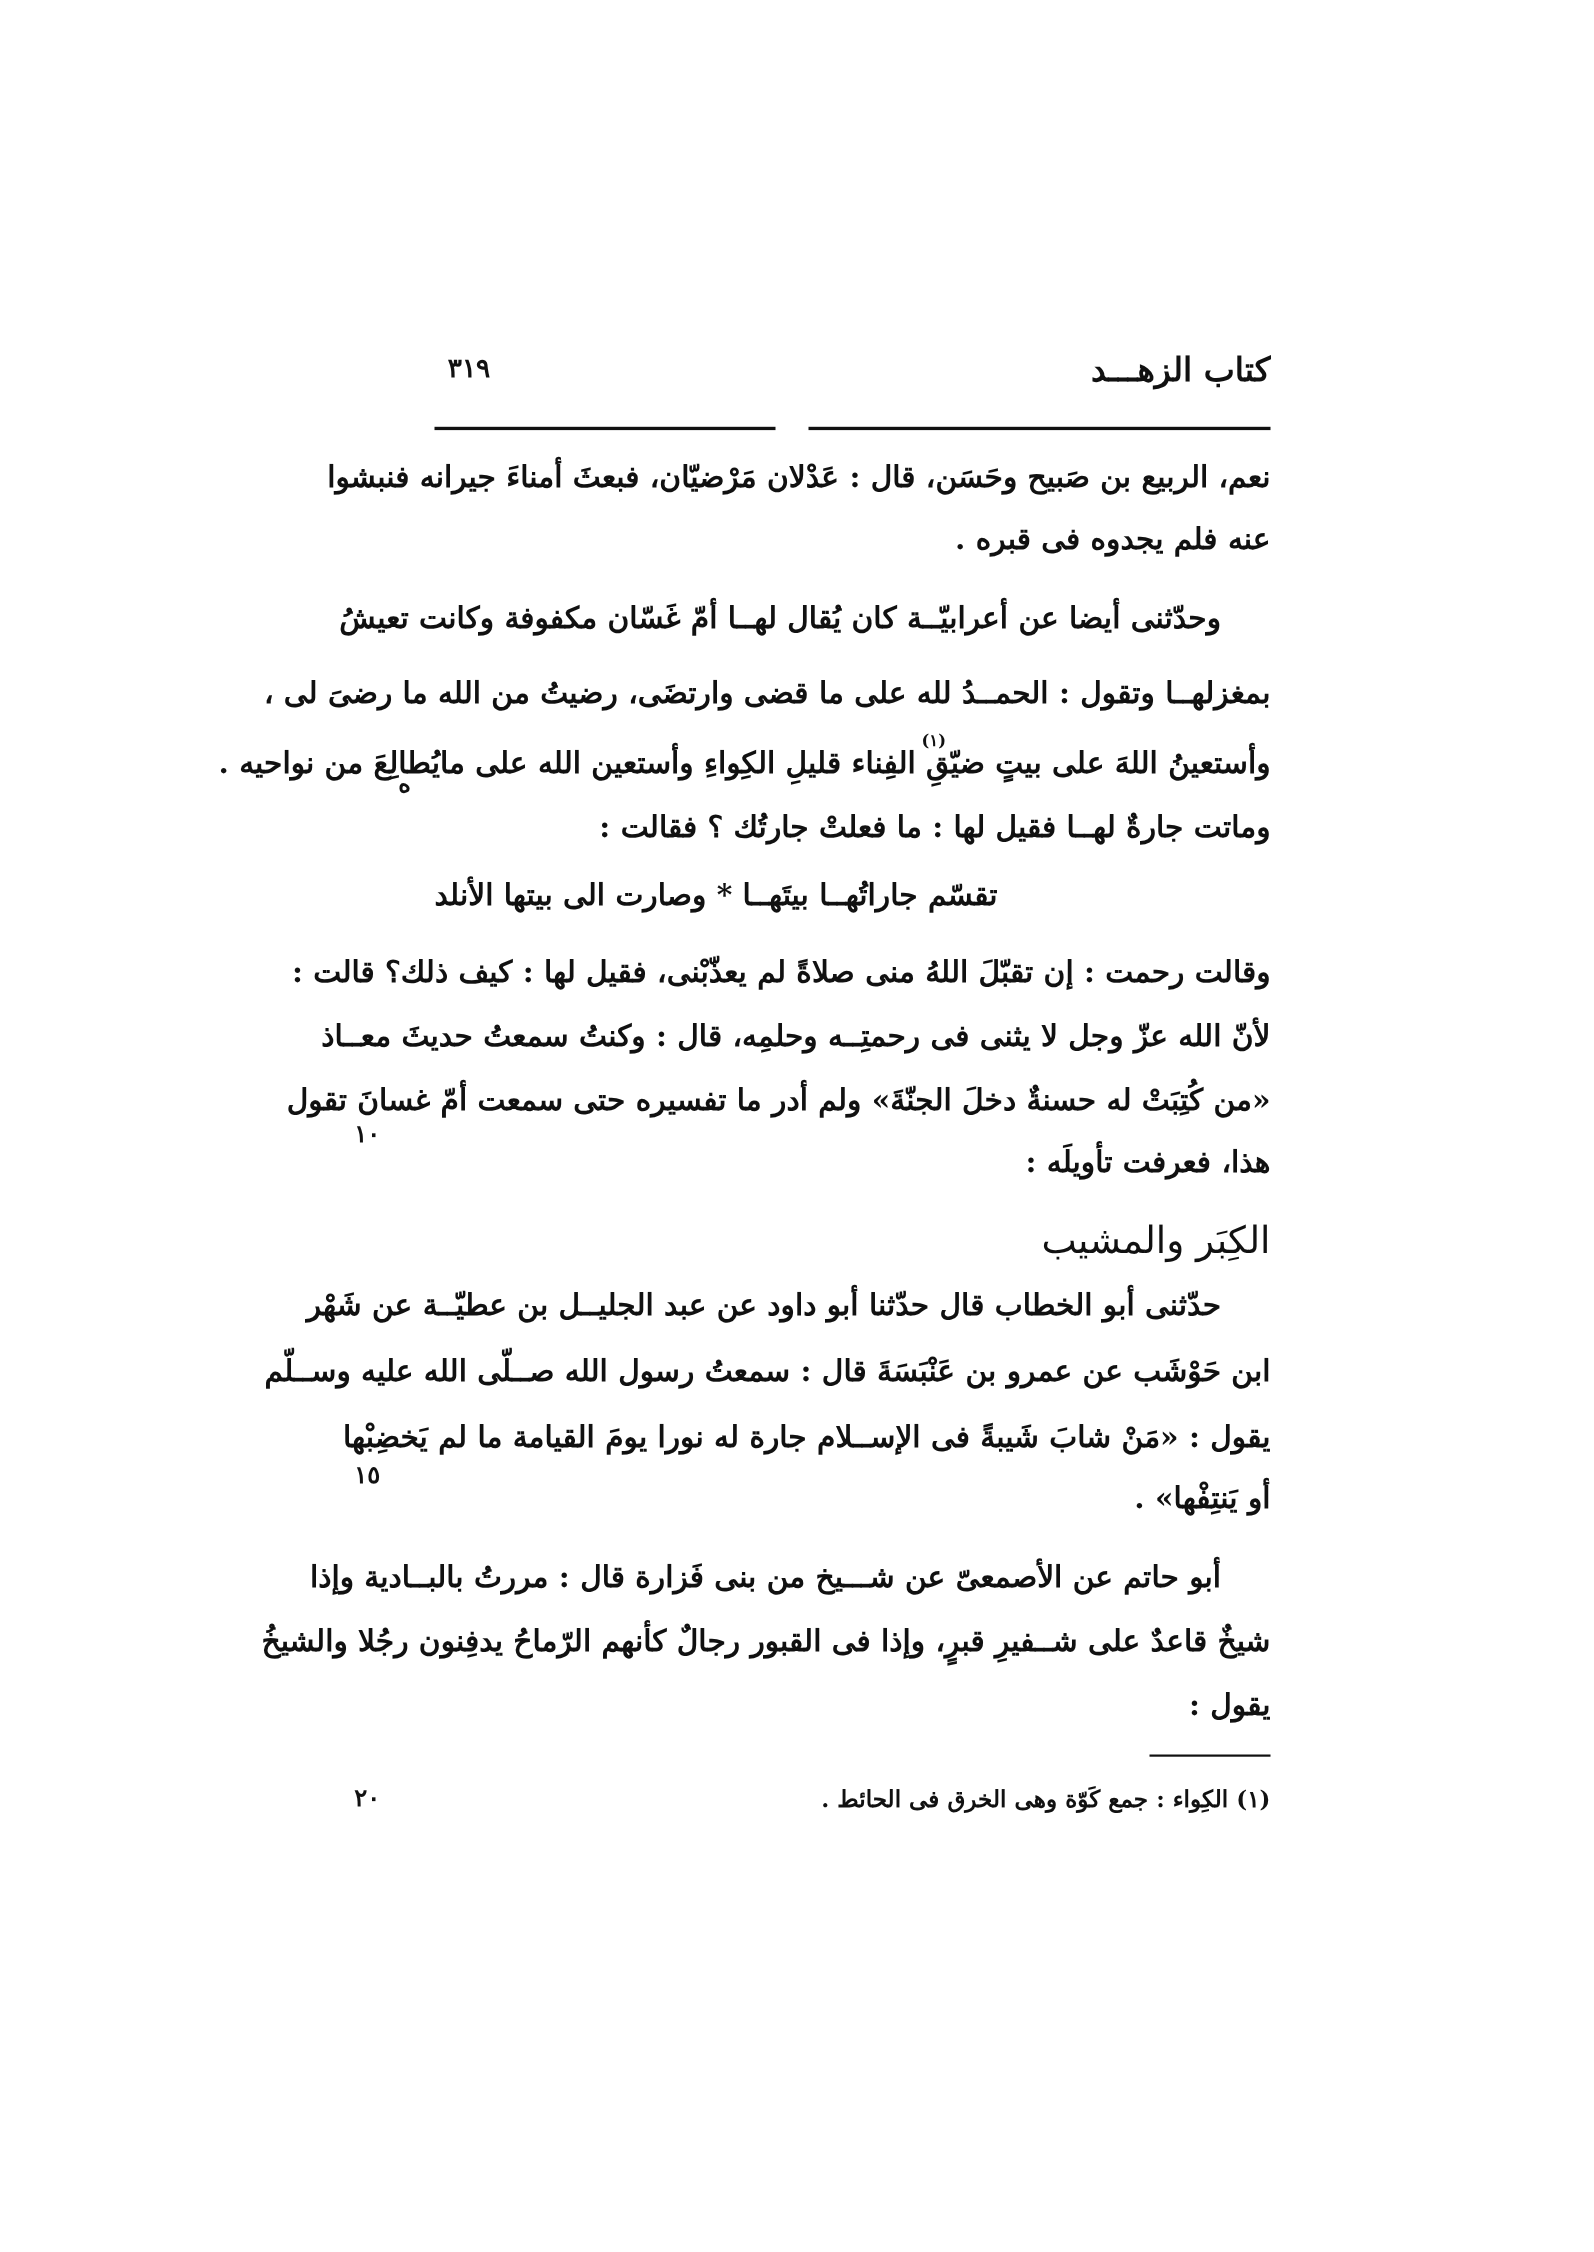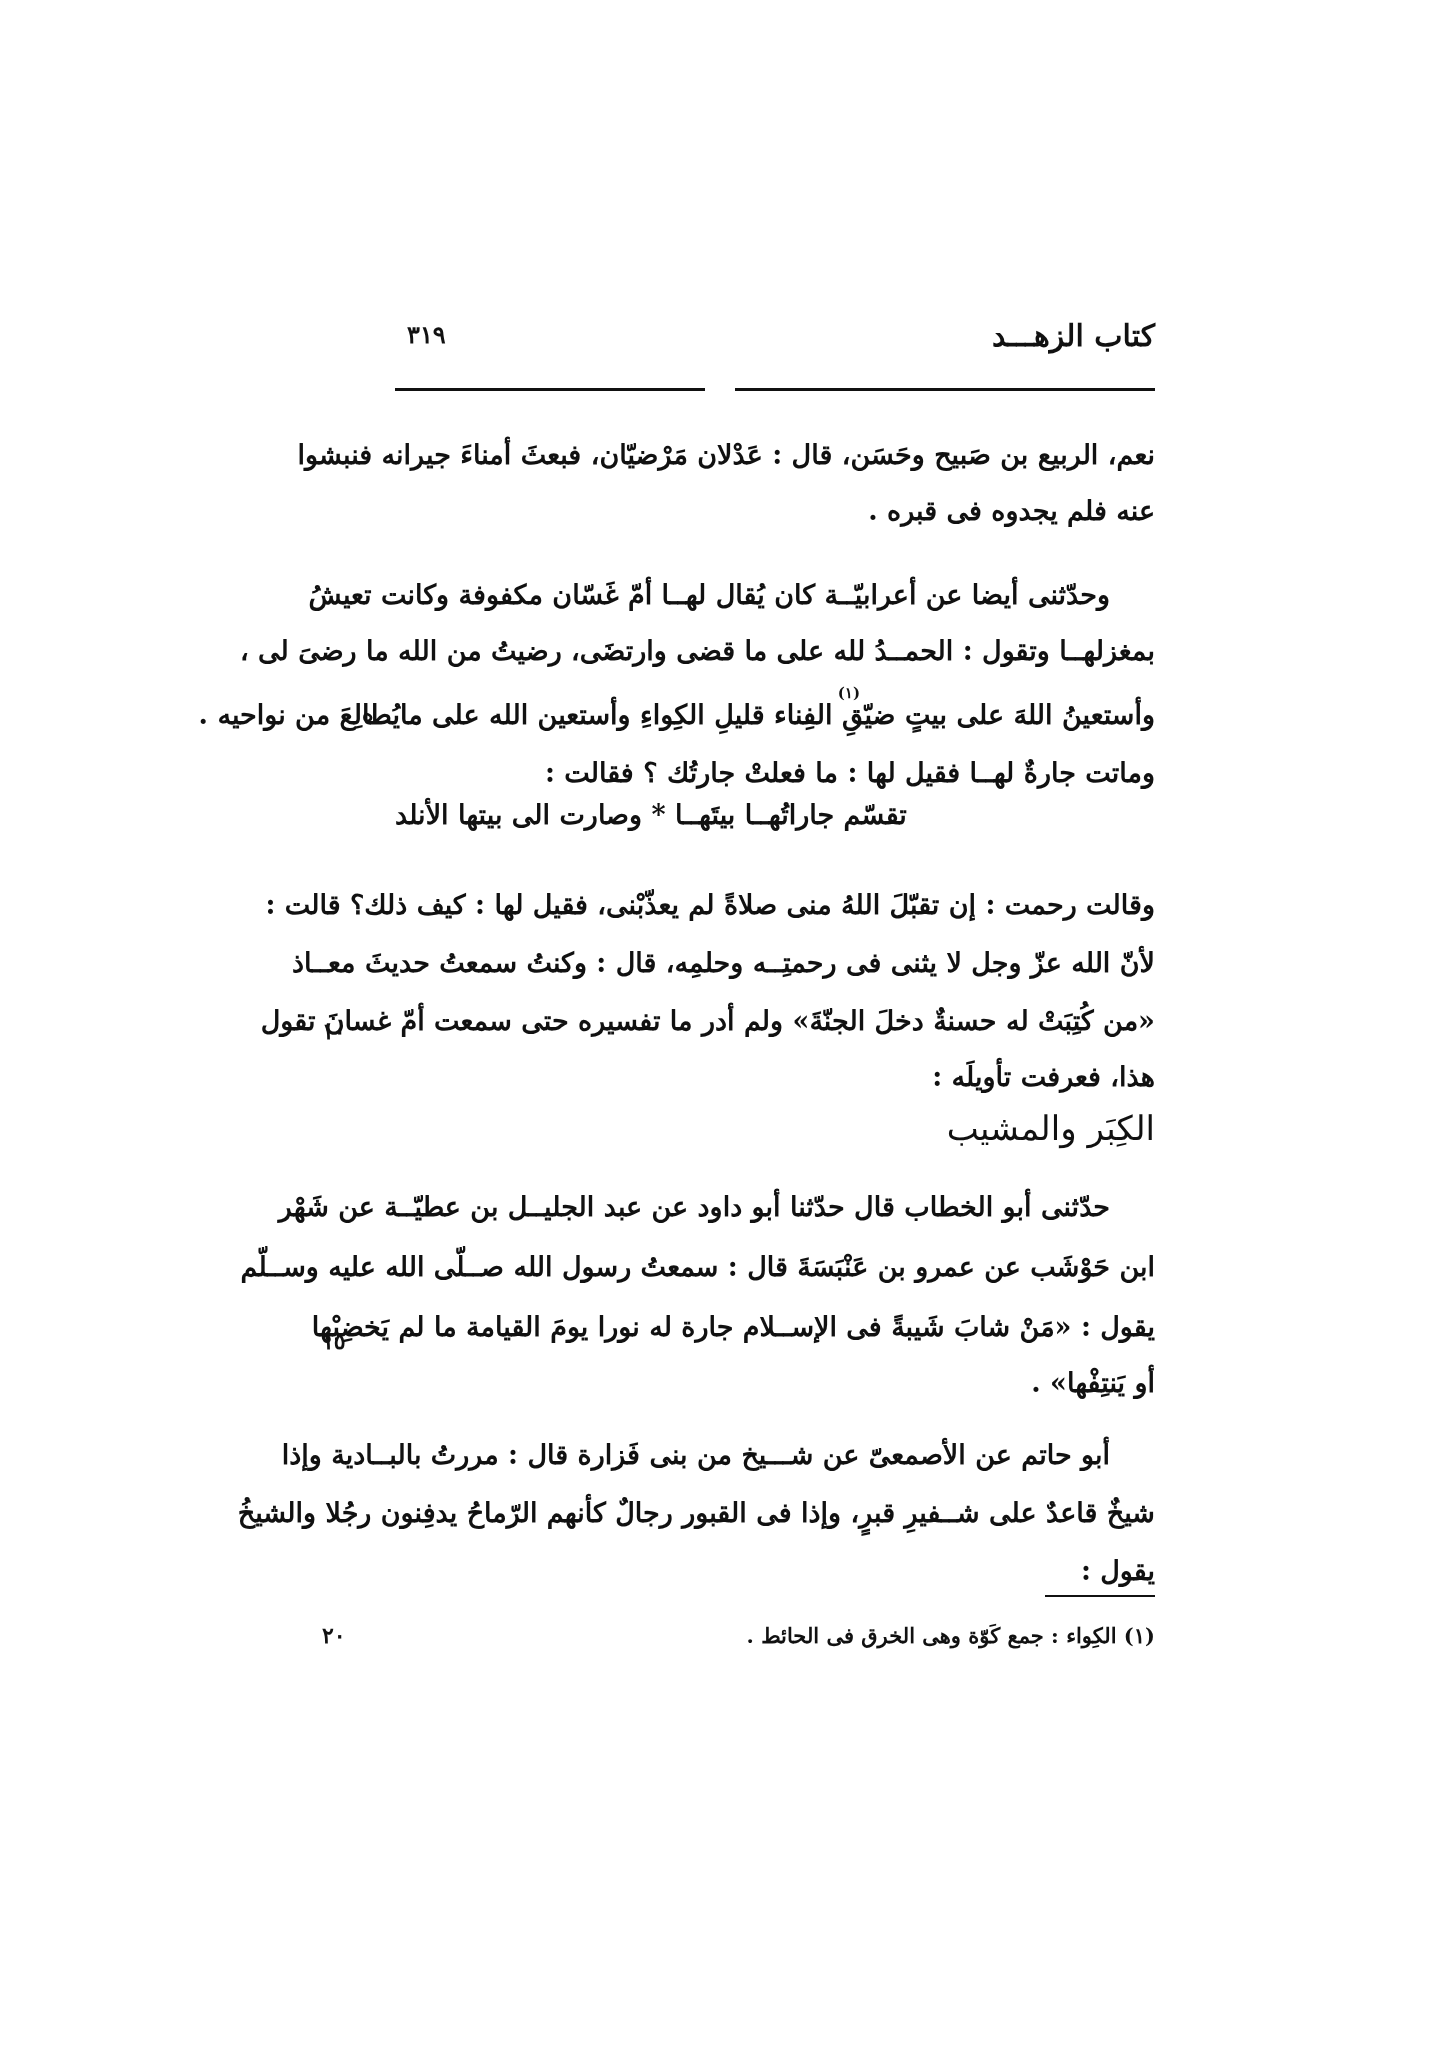--- a/index.html
+++ b/index.html
@@ -24,21 +24,21 @@
     direction: rtl;
   }
   .header-rule {
     position: absolute; top: 88px; height: 3px; background: #111;
   }
   .header-rule.r { right: 0; width: 420px; }
   .header-rule.l { left: 0; width: 310px; }
   .body { position: absolute; top: 115px; right: 0; width: 760px; }
   .line {
     position: absolute; right: 0; white-space: nowrap;
-    font-size: 27px; font-weight: bold; line-height: 40px; margin-top: 20px;
+    font-size: 27px; font-weight: bold; line-height: 40px;
   }
   .line.justify { width: 760px; text-align: justify; text-align-last: justify; }
   .line.indent { padding-right: 45px; box-sizing: border-box; }
   .verse {
     position: absolute; right: 0; width: 760px; text-align: left;
     font-size: 27px; font-weight: bold; line-height: 40px;
   }
   .section-heading {
     position: absolute; right: 0; width: 760px; 
     font-size: 34px; font-weight: normal; line-height: 46px;
@@ -62,21 +62,21 @@
     <div class="page-number">٣١٩</div>
     <div class="header-rule r"></div>
     <div class="header-rule l"></div>
   </div>
 
   <div class="body">
 
     <div class="line justify" style="top:0px">نعم، الربيع بن صَبيح وحَسَن، قال : عَدْلان مَرْضيّان، فبعثَ أمناءَ جيرانه فنبشوا</div>
     <div class="line" style="top:56px">عنه فلم يجدوه فى قبره .</div>
 
-    <div class="line justify indent" style="top:140px">وحدّثنى أيضا عن أعرابيّــة كان يُقال لهــا أمّ غَسّان مكفوفة وكانت تعيشُ</div>
+    <div class="line justify indent" style="top:128px">وحدّثنى أيضا عن أعرابيّــة كان يُقال لهــا أمّ غَسّان مكفوفة وكانت تعيشُ</div>
     <div class="line justify" style="top:196px">بمغزلهــا وتقول :  الحمــدُ لله على ما قضى وارتضَى، رضيتُ من الله ما رضىَ لى ،</div>
     <div class="line" style="top:248px; font-size:15px; right:295px; line-height:20px;">(١)</div>
     <div class="line justify" style="top:260px">وأستعينُ اللهَ على بيتٍ ضيّقِ الفِناء قليلِ الكِواءِ وأستعين الله على مايُطالِعَ من نواحيه .</div>
     <div class="line" style="top:318px">وماتت جارةٌ لهــا فقيل لها : ما فعلتْ جارتُك ؟  فقالت :</div>
 
     <div class="verse" style="top:380px">تقسّم جاراتُهــا  بيتَهــا  *  وصارت الى بيتها الأنلد</div>
 
     <div class="line justify" style="top:450px">وقالت رحمت : إن تقبّلَ اللهُ منى صلاةً لم يعذّبْنى، فقيل لها : كيف ذلك؟ قالت :</div>
     <div class="line justify" style="top:508px">لأنّ الله عزّ وجل لا يثنى فى رحمتِــه وحلمِه،  قال : وكنتُ سمعتُ حديثَ معــاذ</div>
     <div class="line justify" style="top:566px">«من كُتِبَتْ له حسنةٌ دخلَ الجنّةَ»  ولم أدر ما تفسيره حتى سمعت أمّ غسانَ تقول</div>

